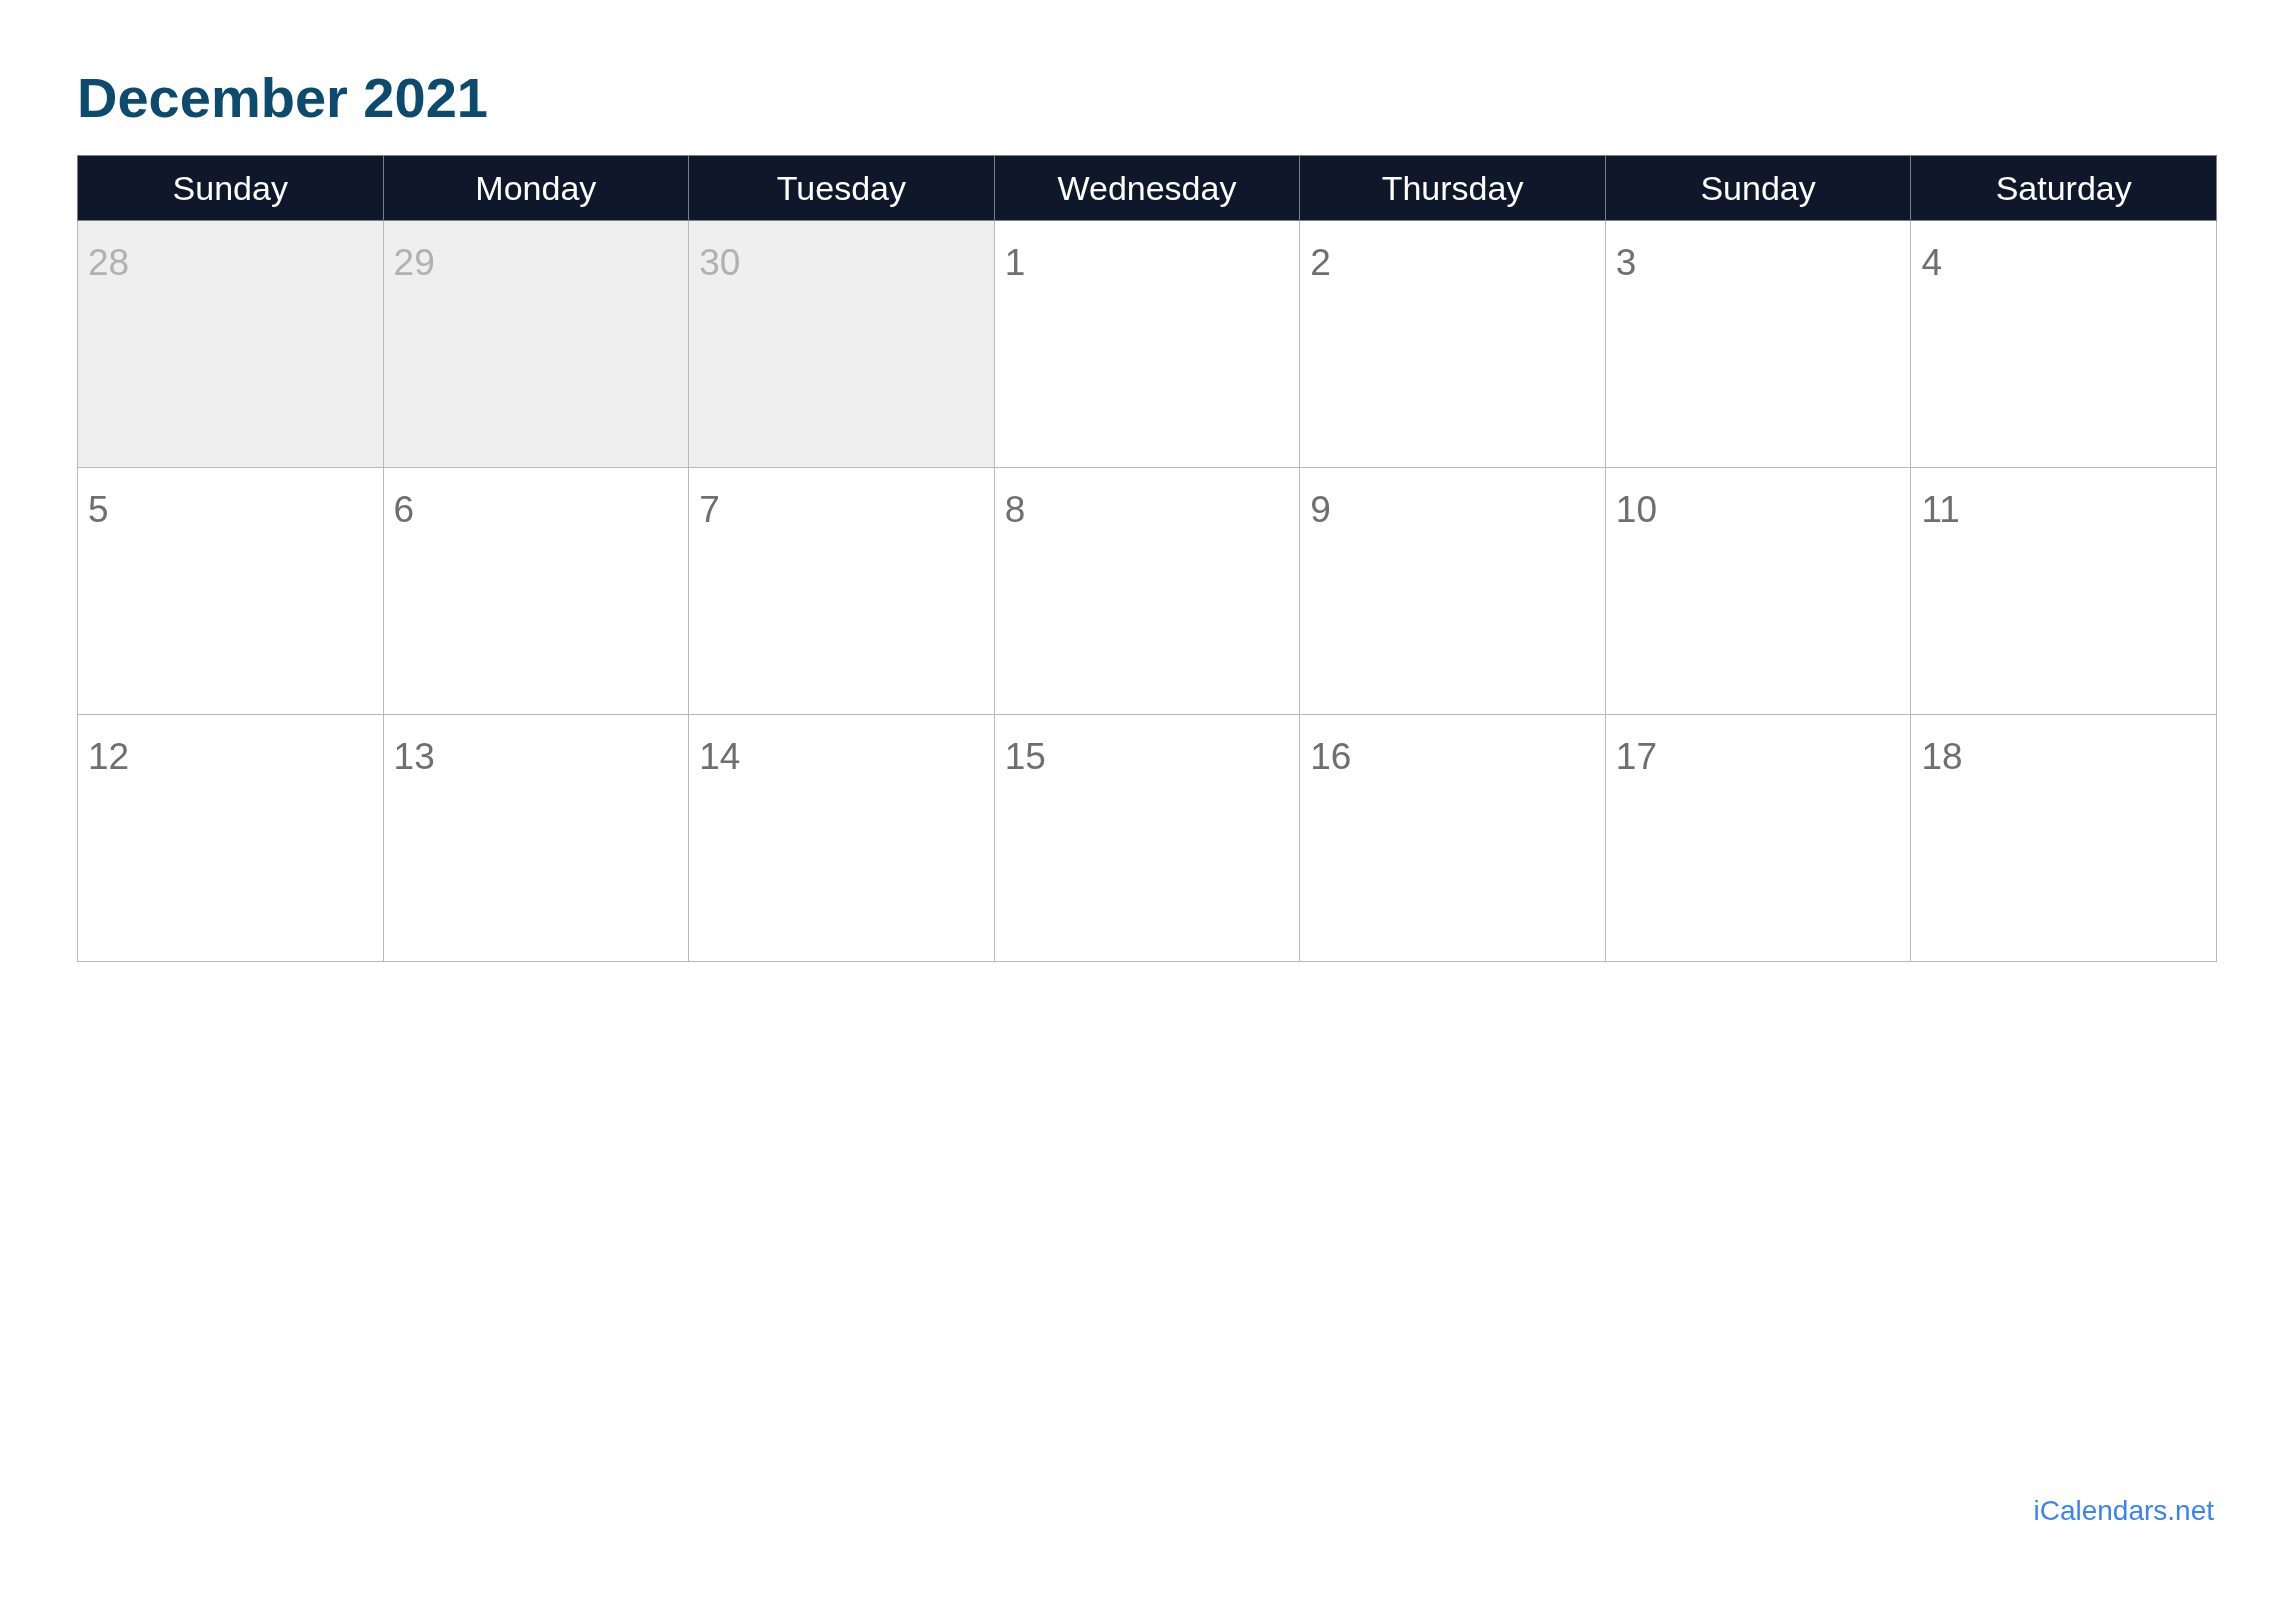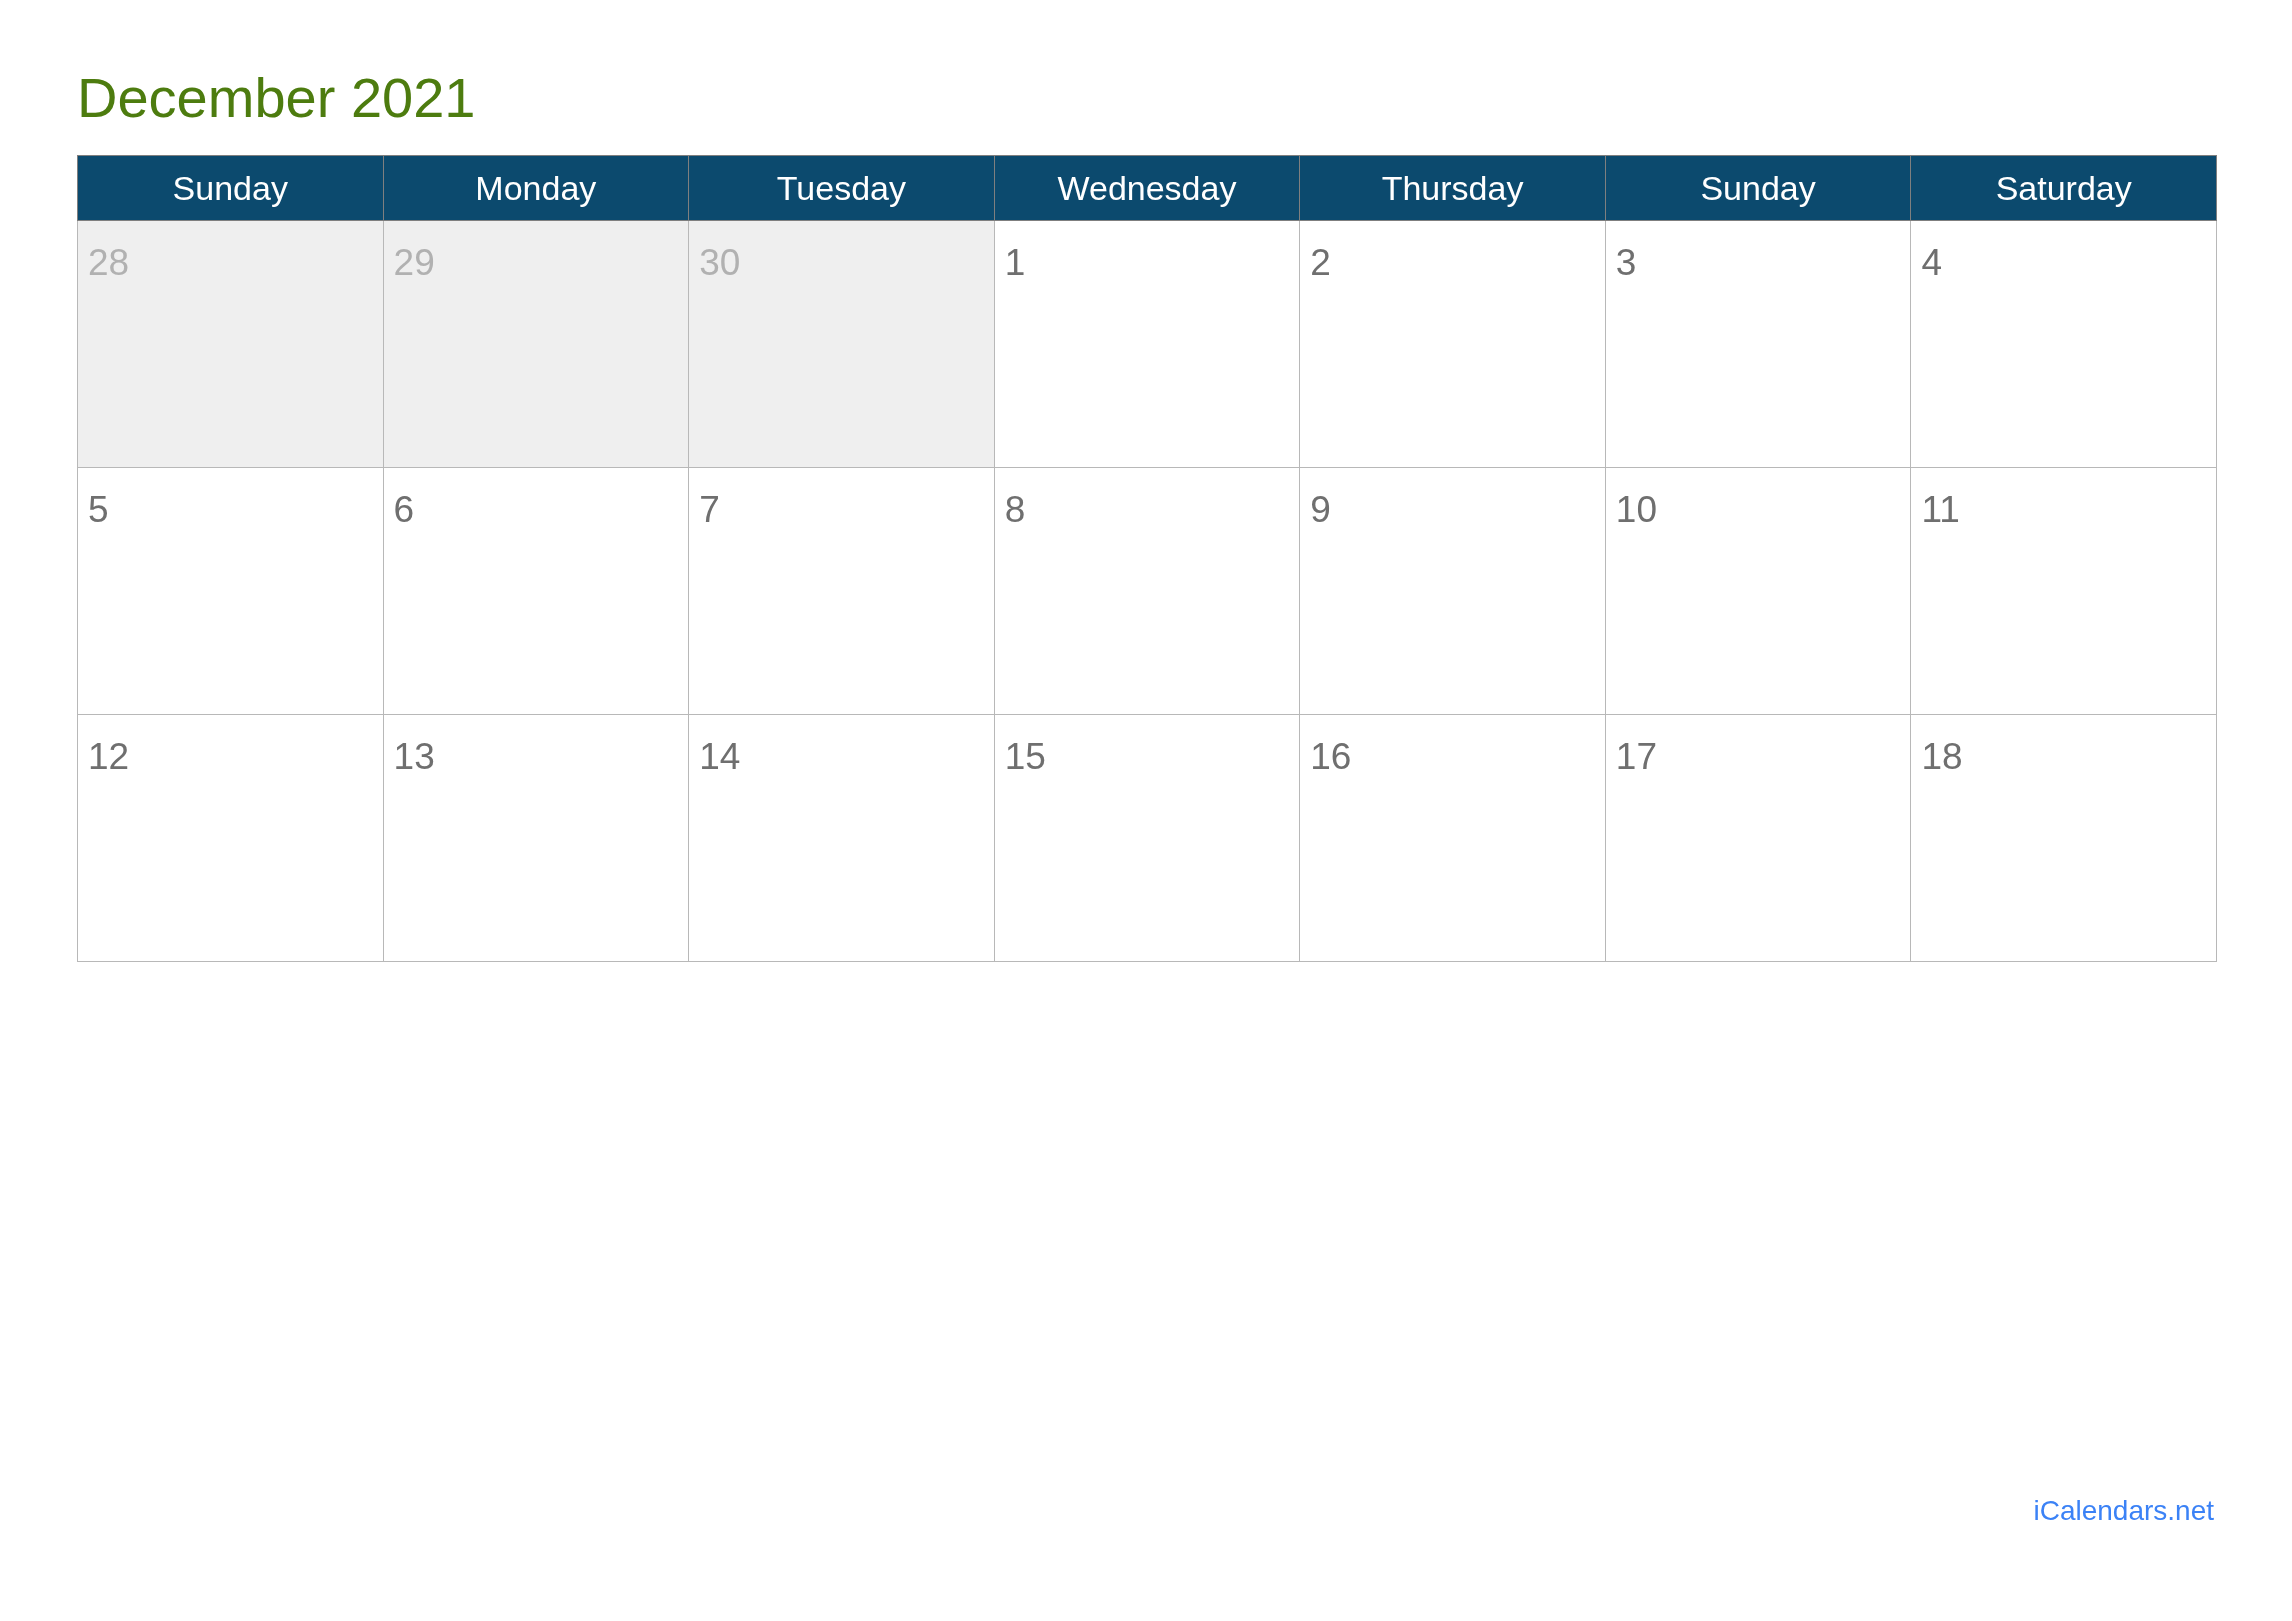--- a/index.html
+++ b/index.html
@@ -20,22 +20,22 @@
     height: 1621px;
     box-sizing: border-box;
   }
 
   .title {
     position: absolute;
     left: 77px;
     top: 70px;
     font-size: 56px;
     line-height: 1;
-    color: #4d7c0f;
-    font-weight: 400;
+    color: #0c4a6e;
+    font-weight: 700;
     letter-spacing: 0px;
     white-space: nowrap;
   }
 
   .calendar {
     position: absolute;
     left: 77px;
     top: 155px;
     width: 2140px;
     border-collapse: collapse;
@@ -43,21 +43,21 @@
   }
 
   .calendar th,
   .calendar td {
     padding: 0;
     margin: 0;
     border: 0.9px solid #b8b8b8;
   }
 
   .calendar thead th {
-    background: #0c4a6e;
+    background: #0f172a;
     color: #ffffff;
     font-size: 34px;
     font-weight: 400;
     height: 64px;
     vertical-align: middle;
     text-align: center;
     border-color: #7f7f7f;
     letter-spacing: 0px;
   }
 

